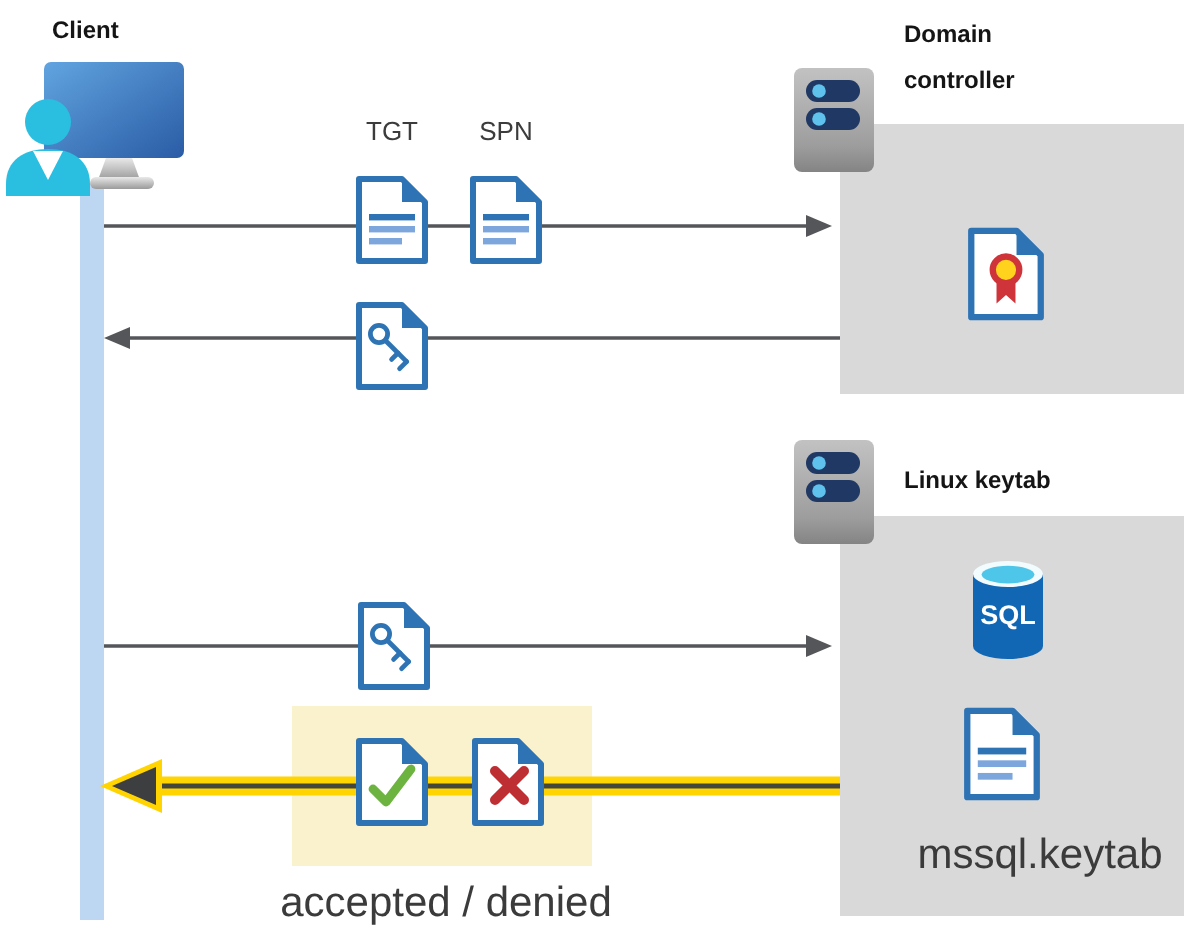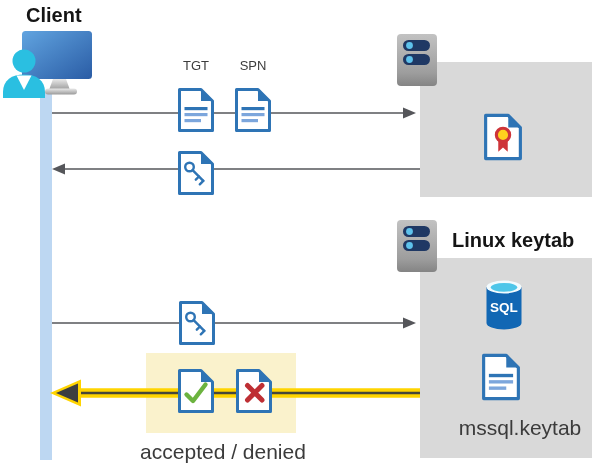--- a/index.html
+++ b/index.html
@@ -2,21 +2,21 @@
 <html><head>
 <meta charset="utf-8">
 <style>
   html,body{margin:0;padding:0;background:#fff;}
   .canvas{
     position:relative;width:600px;height:468px;background:#fff;overflow:hidden;
     font-family:"Liberation Sans",sans-serif;
   }
   .abs{position:absolute;}
   .panel{background:#D9D9D9;}
-  .hdr{font-size:20px;font-weight:700;color:#151515;line-height:23px;white-space:nowrap;}
+  .hdr{font-size:12px;font-weight:700;color:#151515;line-height:23px;white-space:nowrap;}
   .ticket-label{font-size:13px;color:#3C3C3C;text-align:center;}
   .caption{font-size:21px;color:#3B3B3B;text-align:center;white-space:nowrap;}
   .timeline{background:#BDD7F2;}
   .highlight{background:#FAF2CC;}
   svg{display:block;}
 </style>
 </head>
 <body>
 
 <div class="canvas">
@@ -89,20 +89,22 @@
       <circle cx="24" cy="33" r="11.5" fill="#2ABFE1"></circle>
       <path d="M3,70 L3,64 C3,52 12,46.5 24,46.5 C36,46.5 45,52 45,64 L45,70 Z" fill="#2ABFE1"></path>
       <polygon points="16.5,47.5 31.5,47.5 24,62" fill="#FFFFFF"></polygon>
     </g>
   </svg>
 
   <svg class="abs" style="left:396px;top:33px;" width="42" height="54">
     <use href="#tower"></use>
   </svg>
   <div class="abs hdr" style="left:452px;top:6px;">
+    <span style="display:block">Domain</span>
+    <span style="display:block">controller</span>
   </div>
   <svg class="abs" style="left:483px;top:112px;" width="40" height="50" viewBox="0 0 38 46">
     <use href="#doc-base"></use>
     <circle cx="19" cy="21" r="6.3" fill="#FFD21E" stroke="#CE3439" stroke-width="3"></circle>
     <path d="M14.5,26 H23.5 V37 L19,33 L14.5,37 Z" fill="#CE3439"></path>
   </svg>
 
   <svg class="abs" style="left:396px;top:219px;" width="42" height="54">
     <use href="#tower"></use>
   </svg>

